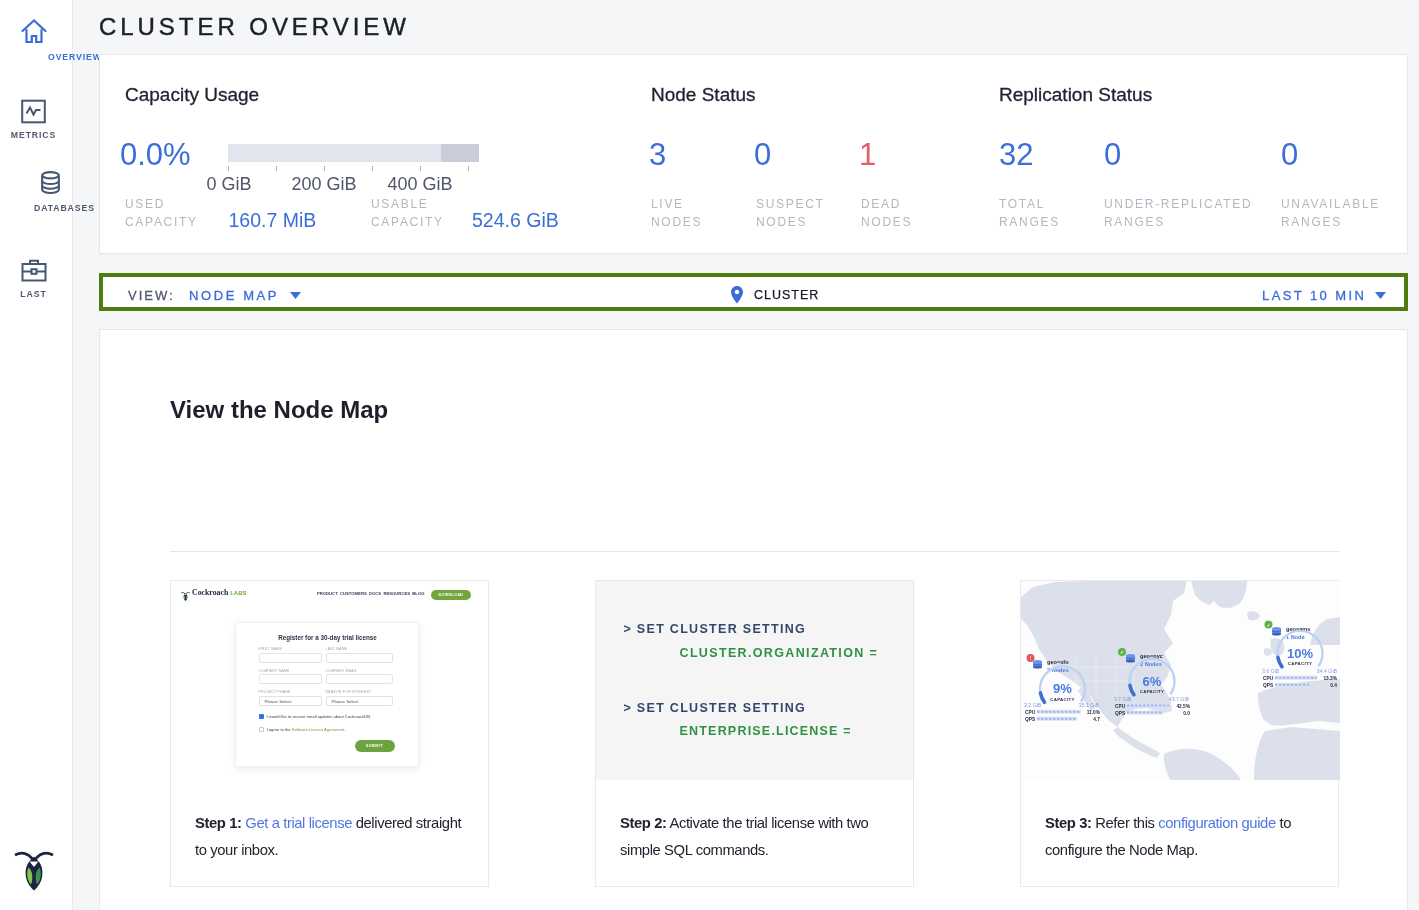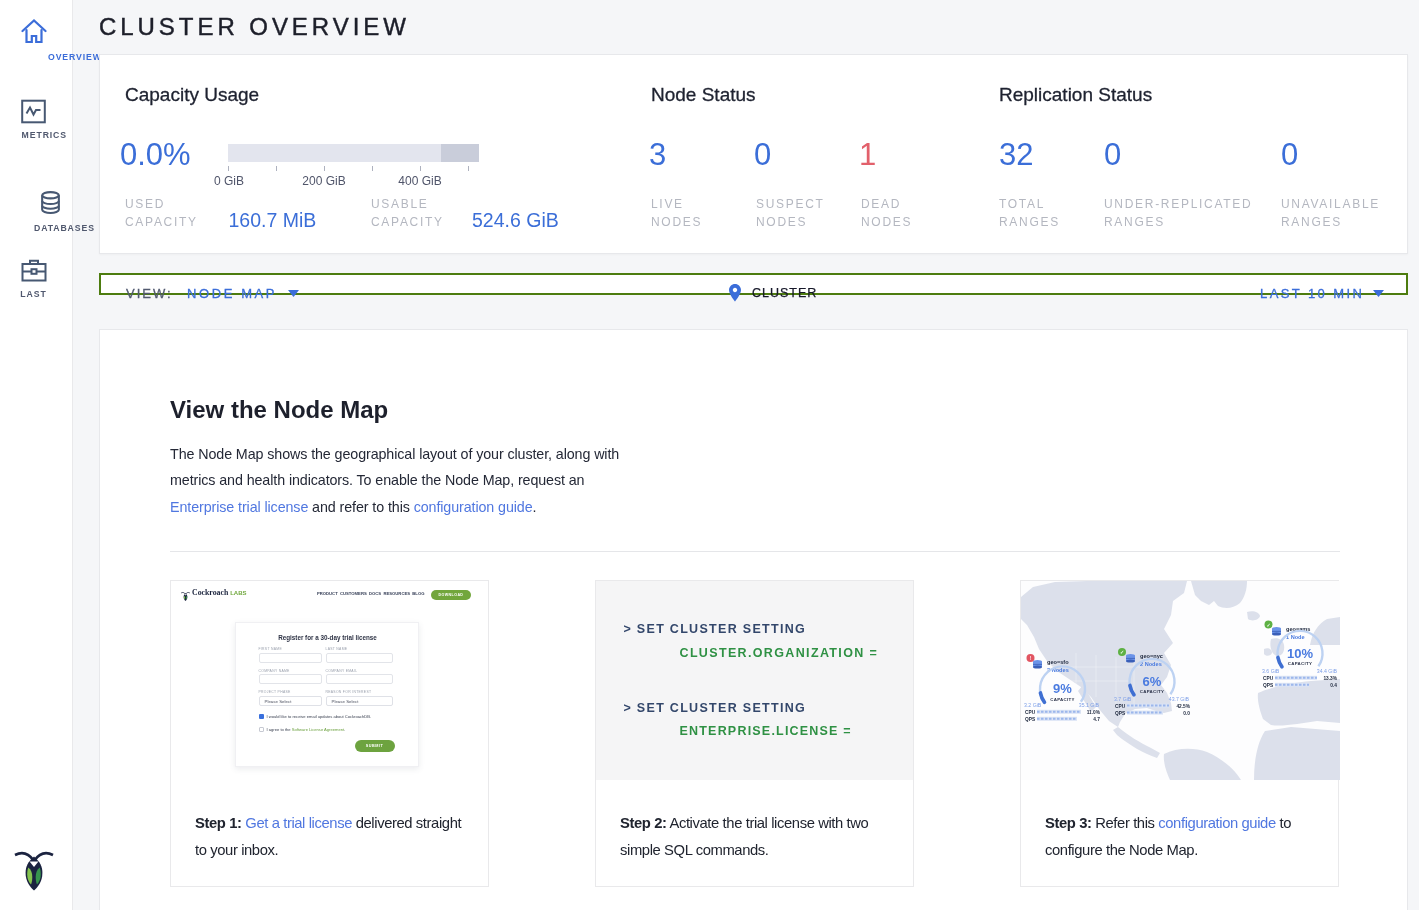--- a/index.html
+++ b/index.html
@@ -16,24 +16,24 @@
   
   #summary { position:absolute; left:99px; top:54px; width:1309px; height:200px; background:#fff; border:1px solid #e7e8eb; box-shadow:0 1px 2px rgba(0,0,0,0.03); }
   .sechead { position:absolute; top:23px; font-size:19px; color:#1e2230;margin-top:6px; -webkit-text-stroke:0.3px #1e2230; }
   .bignum { position:absolute; top:82px; font-size:31px; color:#3b6ed8; }
   .bignum.red { color:#e2606b; }
   .smlabel { position:absolute; top:139.5px; font-size:12px; letter-spacing:1.7px; color:#b4b7c0; line-height:18px; }
   
   #capbar { position:absolute; left:128px; top:89px; width:251px; height:18px; background:#e3e5ee; }
   #capbar .used { position:absolute; right:0; top:0; width:38px; height:18px; background:#c9cdda; }
   .tick { position:absolute; top:111px; width:1px; height:5px; background:#aeb2bf; }
-  .ticklabel { position:absolute; top:119px; font-size:12px; color:#50556a; transform:translateX(-50%); }
+  .ticklabel { position:absolute; top:119px; font-size:18px; color:#50556a; transform:translateX(-50%); }
   .capvalue { position:absolute; top:154px; font-size:19.5px; color:#3b6ed8; }
   
-  #viewbar { position:absolute; left:99px; top:273px; width:1309px; height:22px; background:#fff; border:2px solid #4d7c0f;padding-left:47px; }
+  #viewbar { position:absolute; left:99px; top:273px; width:1309px; height:38px; background:#fff; border:4px solid #4d7c0f;padding-left:47px; }
   
   #panel { position:absolute; left:99px; top:310px; width:1309px; height:590px; background:#fff; border:1px solid #e7e8eb;margin-top:19px; }
   #panel h2 { position:absolute; left:70px; top:66px; font-size:24px; font-weight:600; color:#1d202c; }
   #panel p.desc { position:absolute; left:70px; top:111px; width:470px; font-size:14.3px; letter-spacing:-0.1px; line-height:26.3px; color:#242836; }
   a.lnk { color:#5077e0; text-decoration:none; }
   #trialbtn { position:absolute; left:928px; top:71.5px; width:312px; height:39.5px; border:1px solid #ccd5ec; border-radius:3px; text-align:center; line-height:38px; font-size:15px; letter-spacing:0.15px; color:#3f72dc; }
   #divider { position:absolute; left:70px; top:221px; width:1170px; height:1px; background:#e5e6e9; }
   .stepcard { position:absolute; top:250px; width:319px; height:307px; background:#fff; border:1px solid #e9e9eb; }
   .caption { position:absolute; left:24px; top:229px; width:310px; font-size:14.8px; letter-spacing:-0.4px; line-height:26.5px; color:#20242f; }
   .caption b { font-weight:700; }
@@ -47,23 +47,23 @@
         <path d="M1.5 12 L13 1.5 L24.5 12" stroke-linecap="round"></path>
         <path d="M5.5 11 V23 H10.8 V17 H15.2 V23 H20.5 V11" stroke-linecap="round"></path>
       </svg>
       <div class="navlabel active" style="margin-top:4px;">OVERVIEW</div>
     </div>
     <div class="navitem" style="top:99px;">
       <svg width="25" height="25" viewBox="0 0 25 25" fill="none" stroke="#475872" stroke-width="2">
         <rect x="1.2" y="1.7" width="22.6" height="21.6"></rect>
         <path d="M5.5 14.5 L9 8.5 L12.5 15.5 L15 11 L19.5 11"></path>
       </svg>
-      <div class="navlabel" style="margin-top:2px;text-align:right;">METRICS</div>
-    </div>
-    <div class="navitem" style="top:190px;padding-left:34px;">
+      <div class="navlabel" style="margin-top:2px;">METRICS</div>
+    </div>
+    <div class="navitem" style="top:170px;padding-left:34px;">
       <svg width="25" height="25" viewBox="0 0 24 24" fill="none" stroke="#475872" stroke-width="2">
         <ellipse cx="12" cy="5" rx="8" ry="3"></ellipse>
         <path d="M4 5 V19 C4 20.6 7.6 22 12 22 C16.4 22 20 20.6 20 19 V5"></path>
         <path d="M4 10.5 C4 12.1 7.6 13.5 12 13.5 C16.4 13.5 20 12.1 20 10.5"></path>
         <path d="M4 15 C4 16.6 7.6 18 12 18 C16.4 18 20 16.6 20 15"></path>
       </svg>
       <div class="navlabel" style="margin-top:3.5px;">DATABASES</div>
     </div>
     <div class="navitem" style="top:258px;">
       <svg width="26" height="24" viewBox="0 0 26 24" fill="none" stroke="#475872" stroke-width="2">
@@ -140,21 +140,20 @@
     </svg>
     <div class="abs" style="left:651px; top:11px; font-size:12.5px; letter-spacing:1px; color:#17192a; font-weight:500; -webkit-text-stroke:0.25px #17192a;">CLUSTER</div>
     <div class="abs" style="left:1159px; top:11px; font-size:13px; letter-spacing:2.4px; color:#3b6dd9; -webkit-text-stroke:0.3px #3b6dd9;">LAST 10 MIN</div>
     <svg class="abs" style="left:1272px; top:15px;" width="11" height="7">
       <path d="M0 0 H11 L5.5 7 Z" fill="#3b6dd9"></path>
     </svg>
   </div>
 
   <div id="panel">
     <h2>View the Node Map</h2>
-    <p class="desc">The Node Map shows the geographical layout of your cluster, along with metrics and health indicators. To enable the Node Map, request an <a class="lnk" href="#">Enterprise trial license</a> and refer to this <a class="lnk" href="#">configuration guide</a>.</p>
     <div id="divider"></div>
 
     <div class="stepcard" id="card1" style="left:70px;">
 
       <div class="abs" style="left:10px; top:7px;">
         <svg width="9" height="11" viewBox="0 0 40 46">
           <g fill="none" stroke="#1b2340" stroke-width="3.5">
             <path d="M1 7 C8 3.5 14 4.5 19.6 12.5"></path>
             <path d="M39 7 C32 3.5 26 4.5 20.4 12.5"></path>
           </g>

